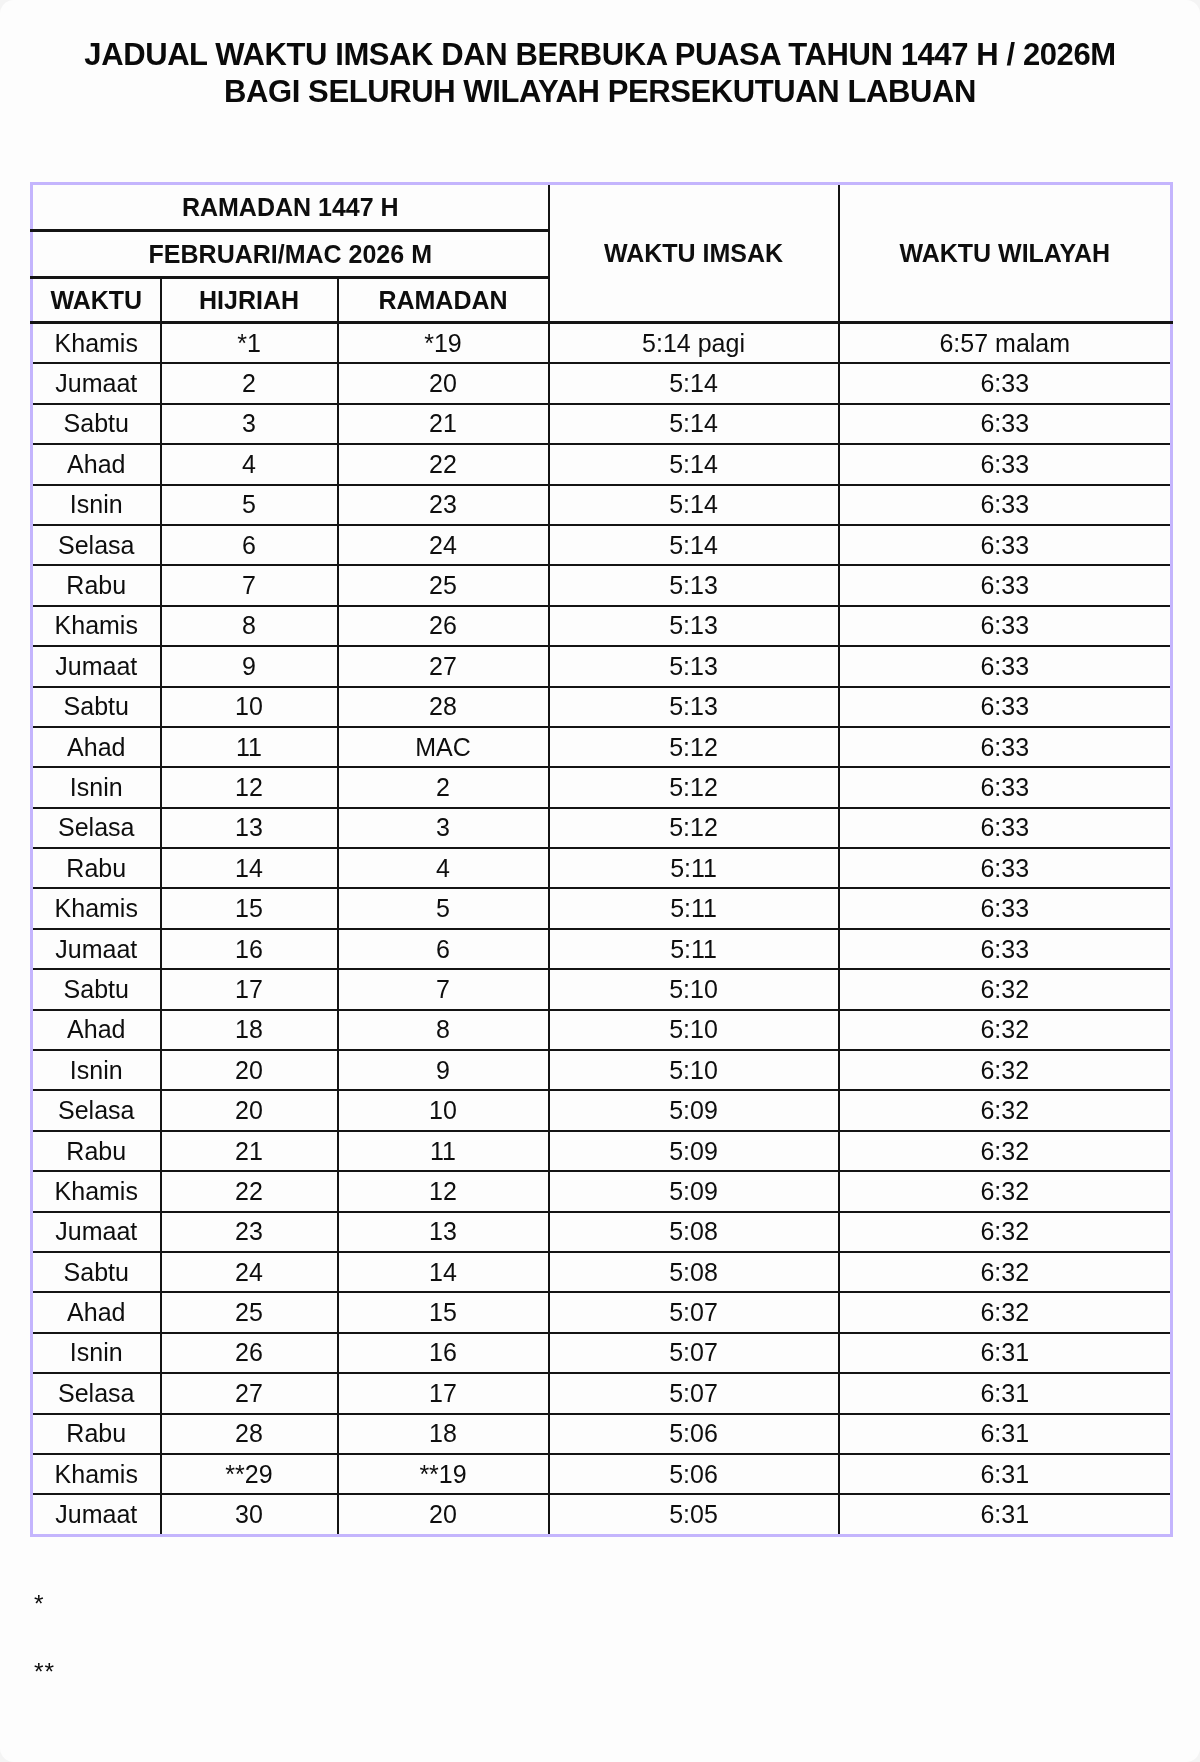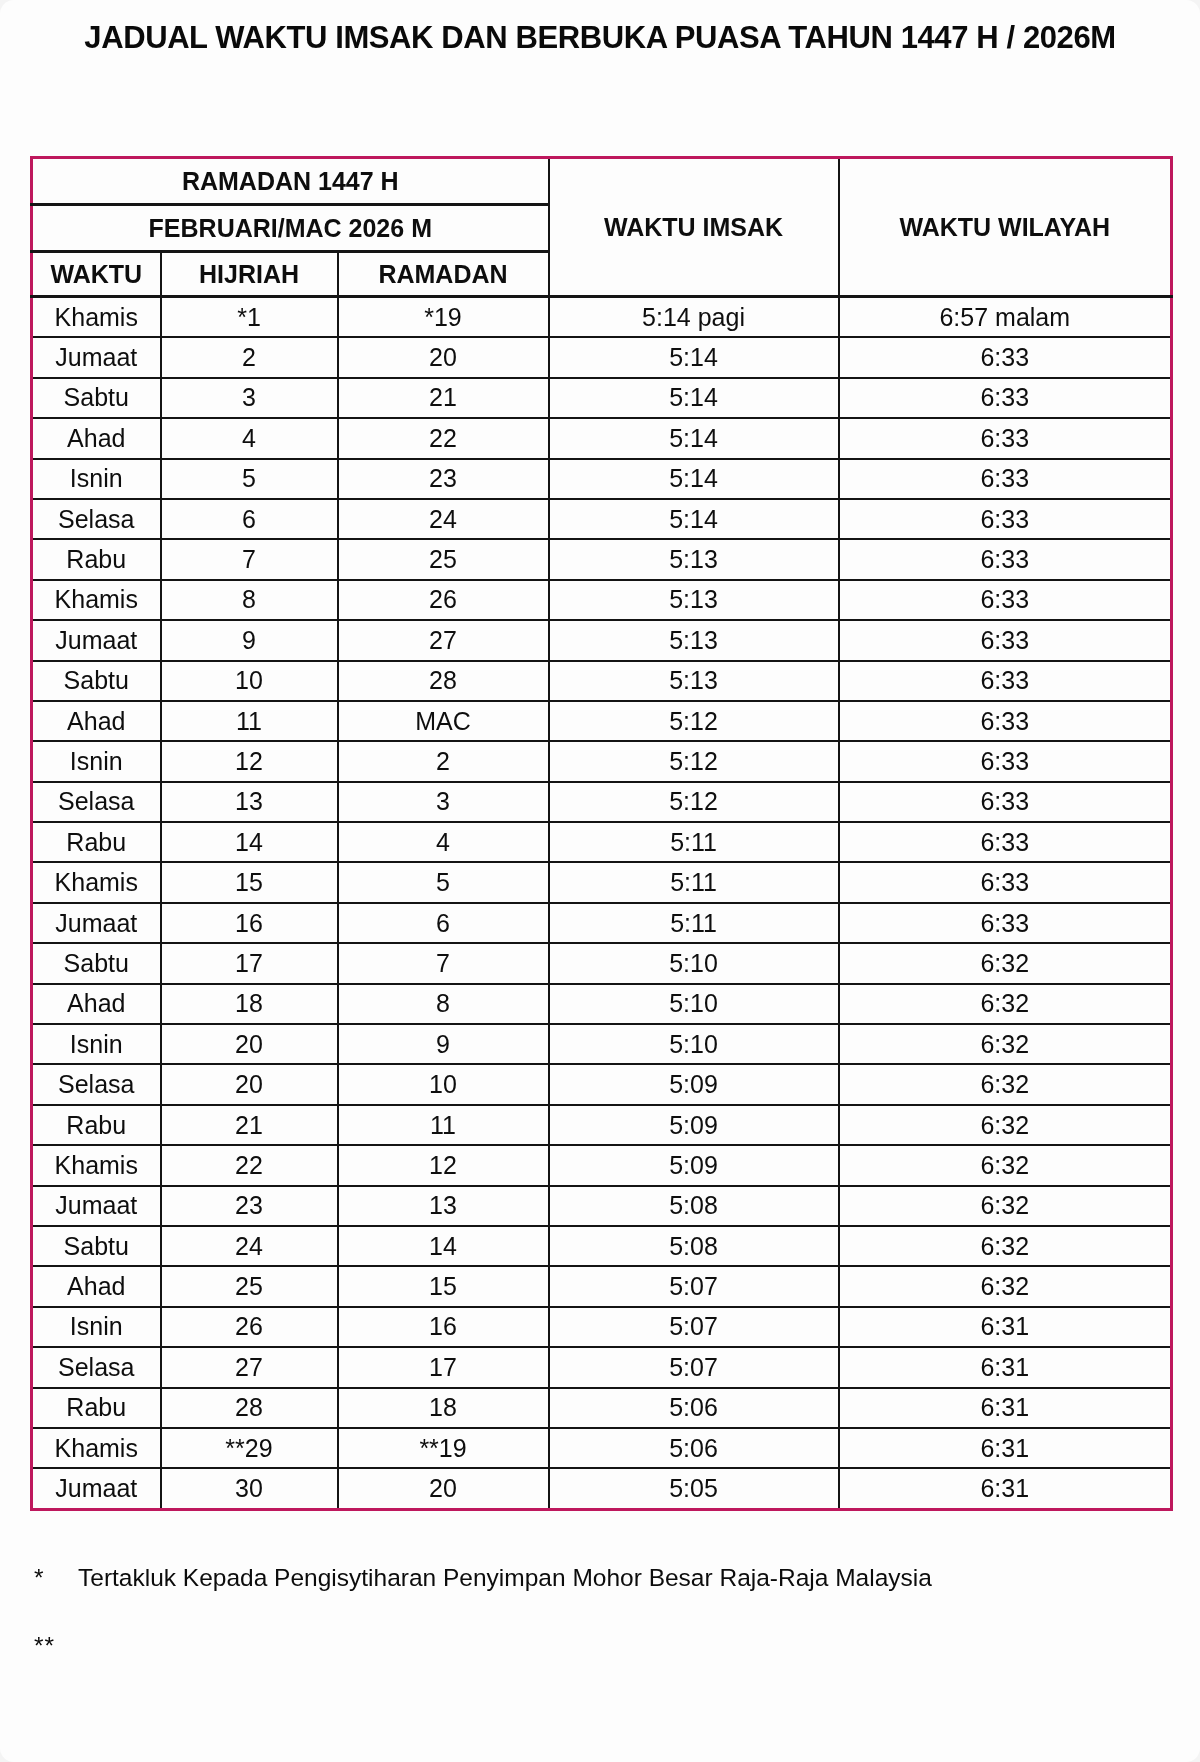--- a/index.html
+++ b/index.html
@@ -12,34 +12,34 @@
     width: 1200px;
     height: 1762px;
     margin: 0 auto;
     background: #fdfdfd;
     border-radius: 14px;
     font-family: "Liberation Sans", sans-serif;
     color: #0e0e0e;
     overflow: hidden;
   }
   .title-block {
-    padding-top: 19px;
+    padding-top: 36px;
     text-align: center;
     font-weight: bold;
     font-size: 31px;
     line-height: 37px;
     letter-spacing: -0.4px;
     color: #0a0a0a;
   }
   .schedule-table {
     border-collapse: collapse;
     table-layout: fixed;
     width: 1140px;
-    margin: 100px 0 0 30px;
-    border: 3px solid #be185d;
+    margin: 72px 0 0 30px;
+    border: 3px solid #c4b5fd;
   }
   .schedule-table th,
   .schedule-table td {
     border: 2px solid #141414;
     text-align: center;
     vertical-align: middle;
     padding: 0;
     overflow: hidden;
     white-space: nowrap;
   }
@@ -73,20 +73,21 @@
     letter-spacing: 1px;
   }
 </style>
 </head>
 <body>
 
 <div class="page">
 
   <div class="title-block">
     <div>JADUAL WAKTU IMSAK DAN BERBUKA PUASA TAHUN 1447 H / 2026M</div>
+    <div>BAGI SELURUH WILAYAH PERSEKUTUAN LABUAN</div>
   </div>
 
   <table class="schedule-table">
     <colgroup>
       <col style="width:129px">
       <col style="width:177px">
       <col style="width:211px">
       <col style="width:290px">
       <col style="width:333px">
     </colgroup>
@@ -315,20 +316,19 @@
           <td>20</td>
           <td>5:05</td>
           <td>6:31</td>
         </tr>
       </tbody>
   </table>
 
   <div class="footnotes">
     <div class="footnote">
       <span class="marker">*</span>
-      <span>Tertakluk Kepada Pengisytiharan Penyimpan Mohor Besar Raja-Raja Malaysia</span>
     </div>
     <div class="footnote">
       <span class="marker">**</span>
     </div>
   </div>
 
 </div>
 
 </body></html>

